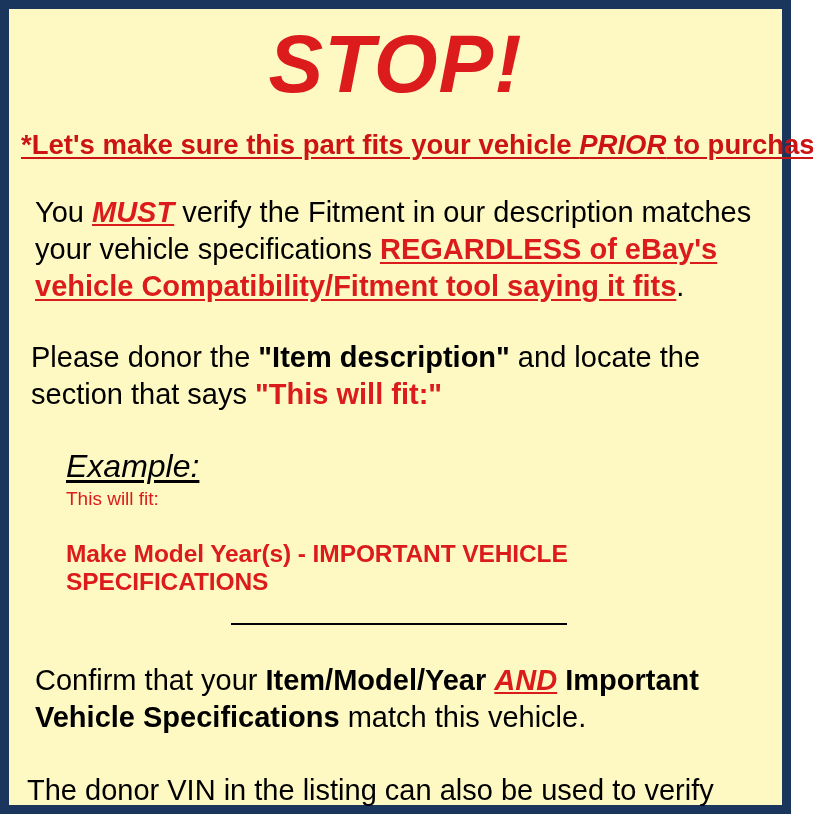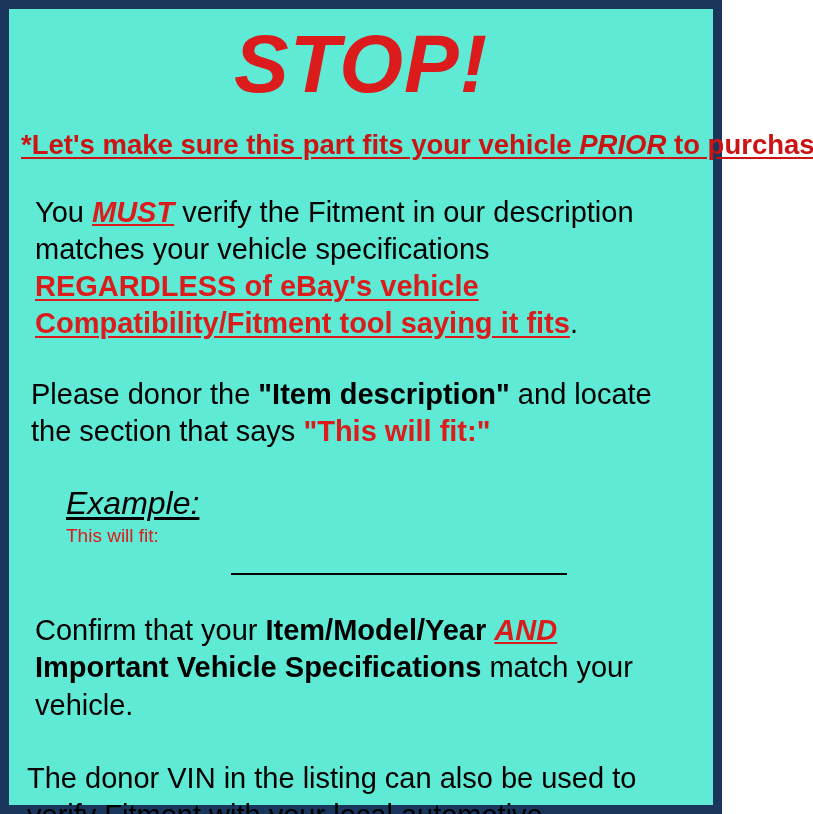--- a/index.html
+++ b/index.html
@@ -9,24 +9,24 @@
   }
   body {
     width: 813px;
     height: 814px;
     overflow: hidden;
     font-family: "Liberation Sans", sans-serif;
   }
 
   .notice-frame {
     box-sizing: border-box;
-    width: 722px;
+    width: 791px;
     height: 814px;
     border: 9px solid #1b365d;
-    background: #5eead4;
+    background: #fef9c3;
     padding: 0;
     position: relative;
   }
 
   .notice-inner {
     box-sizing: border-box;
     width: 100%;
     height: 100%;
     padding: 0 12px;
     display: block;
@@ -159,26 +159,27 @@
 
     <div class="para para-view">
       <span>Please donor the </span><span class="em-bold-black">"Item description"</span><span> and locate the section that says </span><span class="em-bold-red">"This will fit:"</span>
     </div>
 
     <div class="example-block">
       <div>
         <span class="example-label">Example:</span>
       </div>
       <div class="example-fit">This will fit:</div>
+      <div class="example-spec">Make Model Year(s) - IMPORTANT VEHICLE SPECIFICATIONS</div>
     </div>
 
     <div class="divider-wrap">
       <div class="divider"></div>
     </div>
 
     <div class="para para-confirm">
-      <span>Confirm that your </span><span class="em-bold-black">Item/Model/Year</span><span> </span><span class="em-and">AND</span><span> </span><span class="em-bold-black">Important Vehicle Specifications</span><span> match your vehicle.</span>
+      <span>Confirm that your </span><span class="em-bold-black">Item/Model/Year</span><span> </span><span class="em-and">AND</span><span> </span><span class="em-bold-black">Important Vehicle Specifications</span><span> match this vehicle.</span>
     </div>
 
     <div class="para para-vin">The donor VIN in the listing can also be used to verify Fitment with your local automotive professional.</div>
 
   </div>
 </div>
 
 </body></html>

